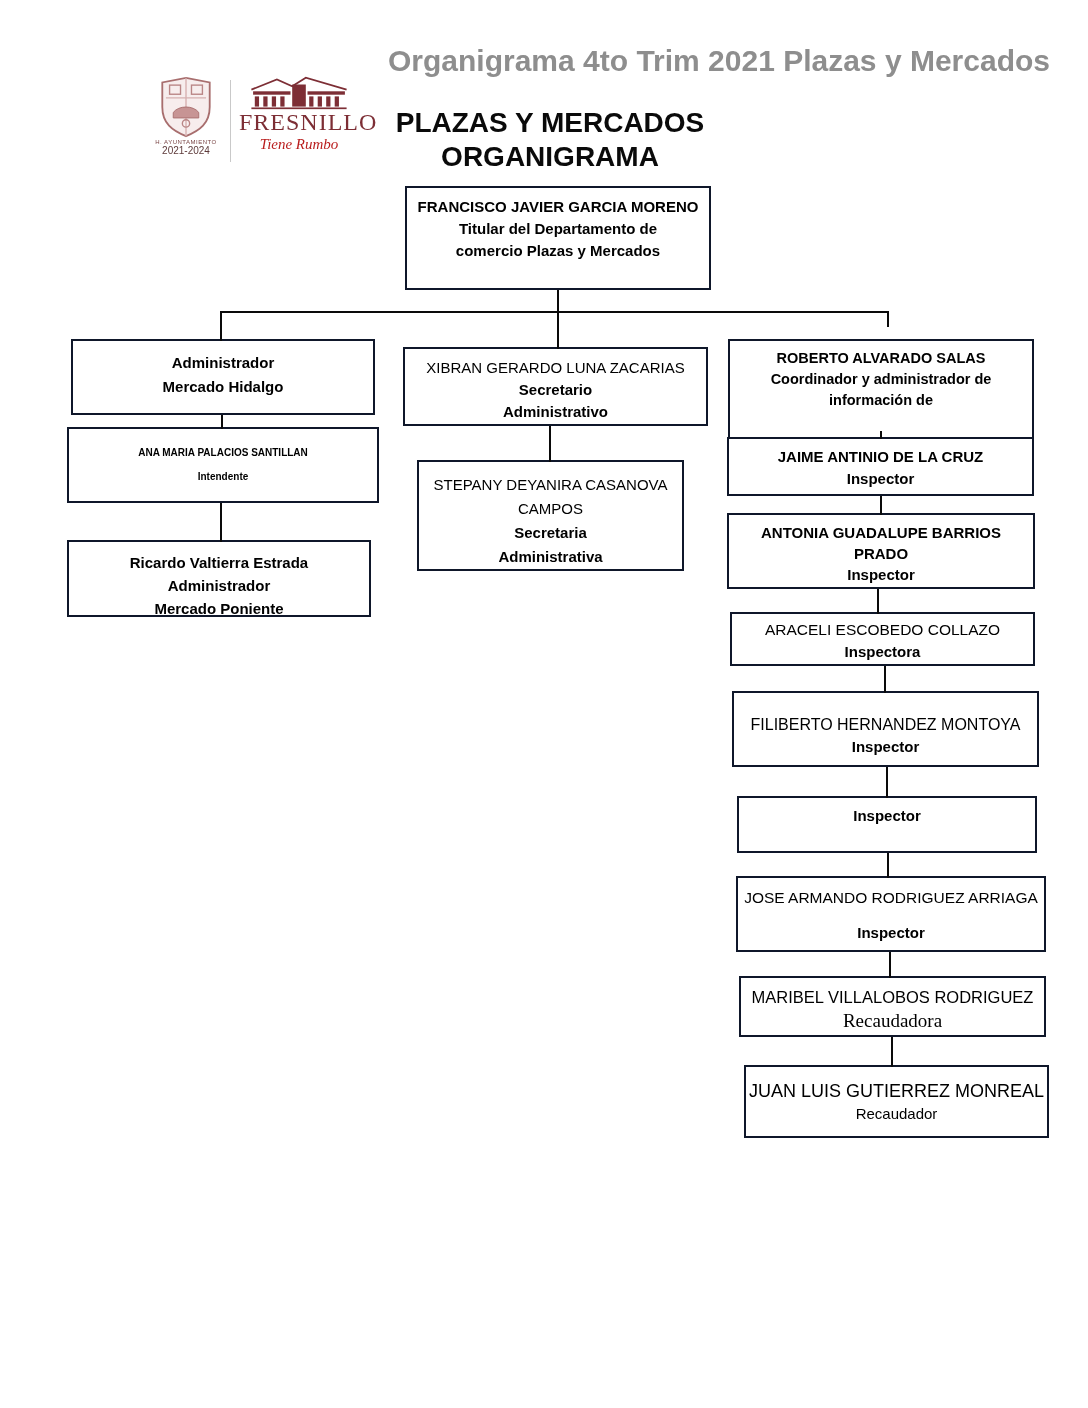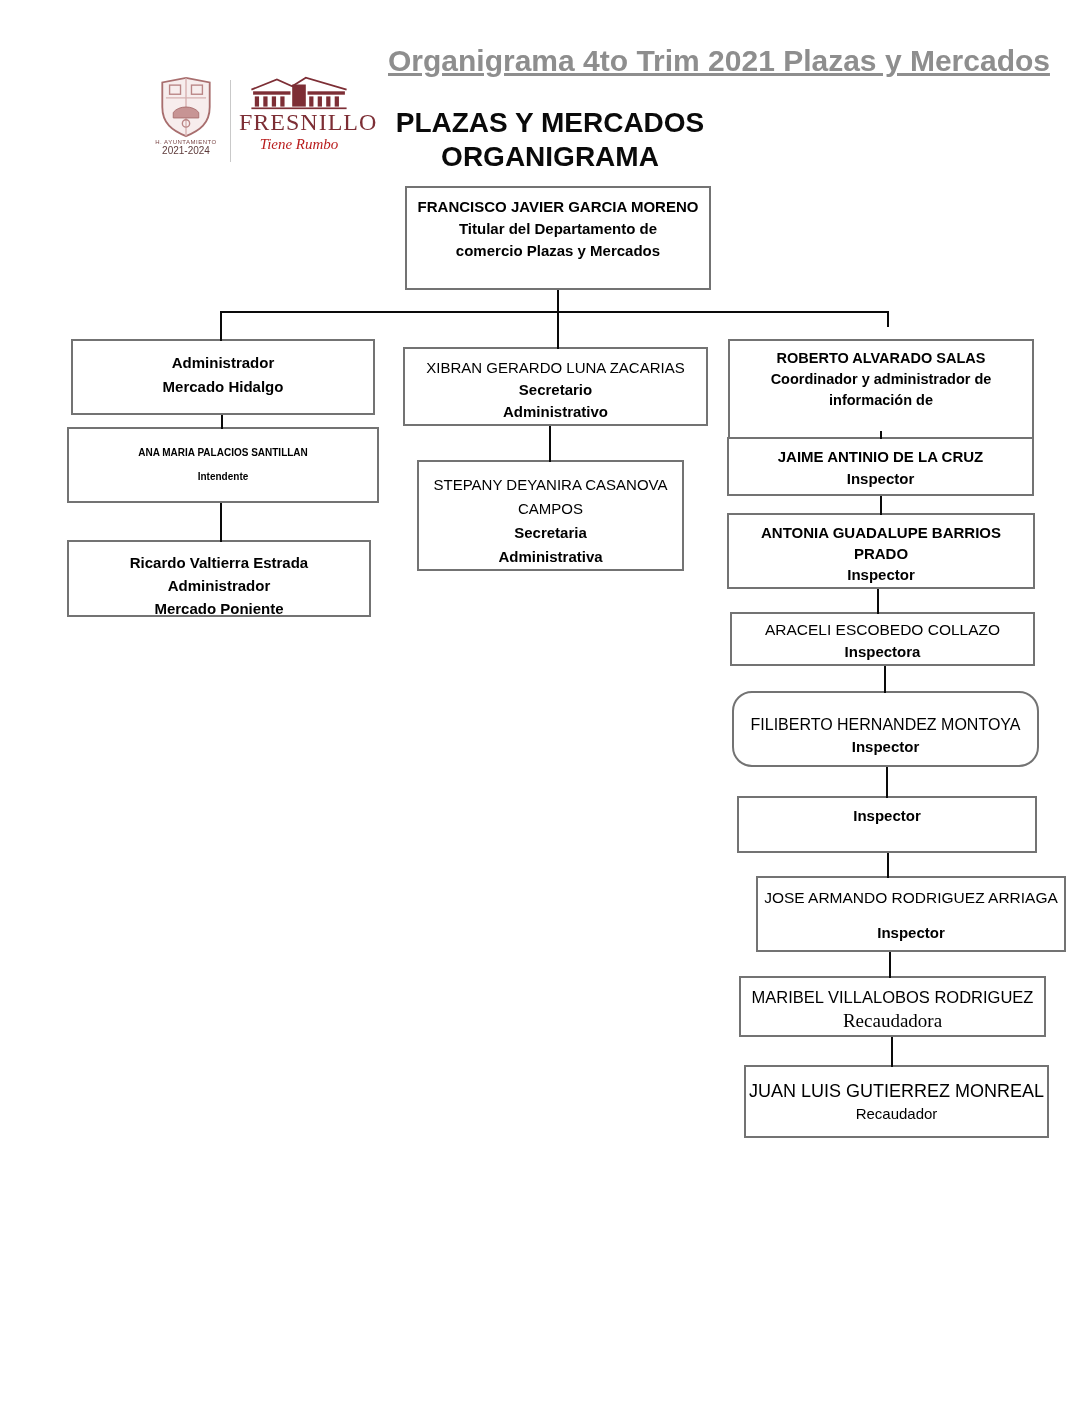--- a/index.html
+++ b/index.html
@@ -1,36 +1,36 @@
 <!DOCTYPE html>
 <html><head>
 <meta charset="utf-8">
 <style>
   html,body{margin:0;padding:0;background:#ffffff;}
   body{width:1088px;height:1408px;position:relative;font-family:"Liberation Sans",sans-serif;color:#000;}
   .page{position:absolute;inset:0;background:#fff;overflow:hidden;}
 
   
-  .watermark{position:absolute;left:388px;top:44px;width:700px;font-size:30px;font-weight:bold;color:#8e8e8e;letter-spacing:0px;white-space:nowrap;text-decoration:underline;}
+  .watermark{position:absolute;left:388px;top:44px;width:700px;font-size:30px;font-weight:bold;color:#8e8e8e;letter-spacing:0px;white-space:nowrap;}
   .heading{position:absolute;left:330px;top:106px;width:440px;text-align:center;font-weight:bold;font-size:28px;line-height:34px;color:#0a0a0a;}
 
   
   .logo{position:absolute;left:150px;top:76px;width:210px;height:96px;display:flex;align-items:flex-start;}
   .seal{width:72px;text-align:center;color:#7a4646;}
   .seal svg{display:block;margin:0 auto;}
   .seal-cap1{font-size:6px;letter-spacing:0.5px;margin-top:1px;color:#7a4646;white-space:nowrap;}
   .seal-cap2{font-size:10px;color:#5d3a3a;}
   .logo-divider{width:1px;height:82px;background:#c9c9c9;margin:4px 8px 0 8px;}
   .brand{width:120px;text-align:center;color:#7d2e35;}
   .brand svg{display:block;margin:0 auto;}
   .brand-name{font-family:"Liberation Serif",serif;font-size:24px;letter-spacing:1px;line-height:24px;color:#7d2e35;}
   .brand-tagline{font-family:"Liberation Serif",serif;font-style:italic;font-size:15px;margin-top:2px;color:#b91c1c;}
 
   
-  .box{position:absolute;background:#fff;border:2px solid #737373;box-sizing:border-box;text-align:center;}
+  .box{position:absolute;background:#fff;border:2px solid #0f172a;box-sizing:border-box;text-align:center;}
   .ln{line-height:22px;font-size:15px;}
   .b{font-weight:bold;}
   .r{font-weight:normal;}
 
   #bx-top{left:405px;top:186px;width:306px;height:104px;padding-top:8px;}
   #bx-hidalgo{left:71px;top:339px;width:304px;height:76px;padding-top:10px;}
   #bx-hidalgo .ln{line-height:24px;}
   #bx-ana{left:67px;top:427px;width:312px;height:76px;padding-top:12px;}
   #bx-ana .ln{line-height:24px;font-size:10px;}
   #bx-ricardo{left:67px;top:540px;width:304px;height:77px;padding-top:9px;}
@@ -38,25 +38,25 @@
   #bx-xibran{left:403px;top:347px;width:305px;height:79px;padding-top:8px;}
   #bx-stepany{left:417px;top:460px;width:267px;height:111px;padding-top:11px;}
   #bx-stepany .ln{line-height:24px;}
   #bx-roberto{left:728px;top:339px;width:306px;height:136px;padding-top:7px;}
   #bx-roberto .ln{line-height:21px;font-size:14.5px;}
   #bx-jaime{left:727px;top:437px;width:307px;height:59px;padding-top:7px;}
   #bx-antonia{left:727px;top:513px;width:308px;height:76px;padding-top:7px;}
   #bx-antonia .ln{line-height:21px;}
   #bx-araceli{left:730px;top:612px;width:305px;height:54px;padding-top:5px;}
   #bx-araceli .name{font-size:15.5px;}
-  #bx-filiberto{left:732px;top:691px;width:307px;height:76px;padding-top:21px;border-radius:20px;}
+  #bx-filiberto{left:732px;top:691px;width:307px;height:76px;padding-top:21px;}
   #bx-filiberto .name{font-size:16px;}
   #bx-gabriela{left:737px;top:796px;width:300px;height:57px;padding-top:7px;}
   #bx-gabriela .name{font-size:15.5px;}
-  #bx-jose{left:736px;top:876px;width:310px;height:76px;padding-top:9px;margin-left:20px;}
+  #bx-jose{left:736px;top:876px;width:310px;height:76px;padding-top:9px;}
   #bx-jose .name{font-size:15.5px;}
   #bx-jose .role{margin-top:13px;}
   #bx-maribel{left:739px;top:976px;width:307px;height:61px;padding-top:7px;}
   #bx-maribel .name{font-size:16.5px;line-height:24px;}
   #bx-maribel .serif{font-family:"Liberation Serif",serif;font-size:19px;line-height:24px;font-weight:normal;}
   #bx-juan{left:744px;top:1065px;width:305px;height:73px;padding-top:12px;}
   #bx-juan .name{font-size:18px;line-height:24px;}
   #bx-juan .role2{font-size:15px;line-height:22px;font-weight:normal;}
 
   

